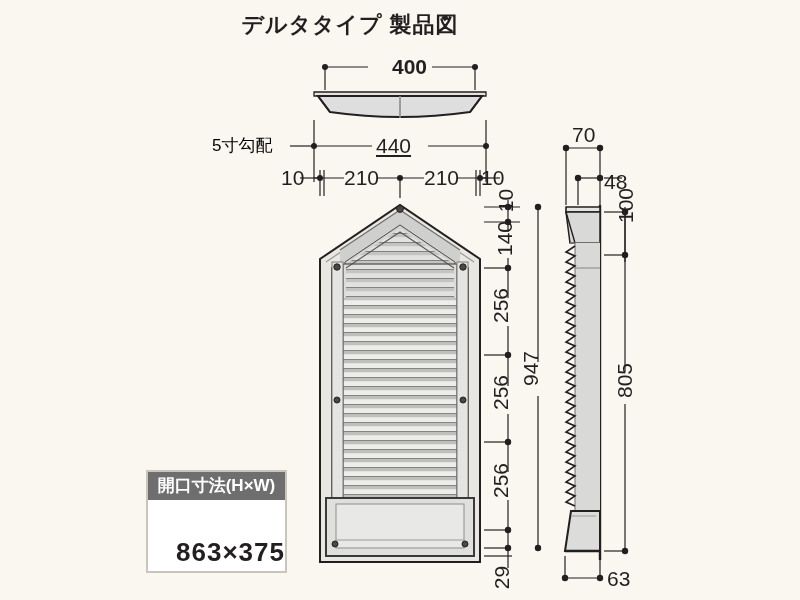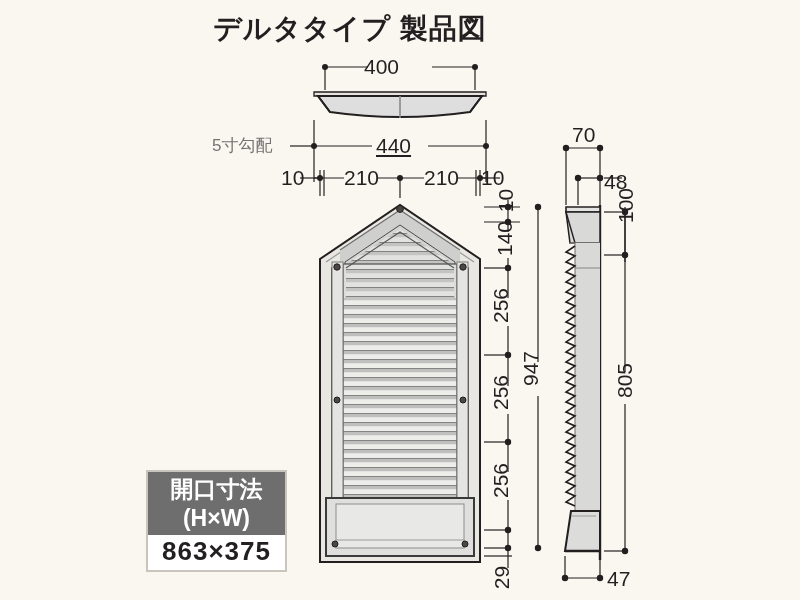--- a/index.html
+++ b/index.html
@@ -13,21 +13,21 @@
   }
   #stage { position: absolute; inset: 0; }
   svg.draw { position: absolute; left: 0; top: 0; width: 800px; height: 600px; }
 
   
   #page-title {
     position: absolute;
     left: 0; top: 10px;
     width: 700px;
     text-align: center;
-    font-size: 28px;
+    font-size: 22px;
     font-weight: bold;
     letter-spacing: 1px;
     color: #231f20;
   }
 
   
   .dim {
     position: absolute;
     font-size: 21px;
     color: #231f20;
@@ -35,49 +35,50 @@
     line-height: 1;
   }
   .dim.vert {
     transform-origin: 50% 50%;
     transform: rotate(-90deg);
   }
 
   .label-slope {
     position: absolute;
     font-size: 17px;
-    color: #737373;
+    color: #000000;
     white-space: nowrap;
   }
 
   
   #opening-callout {
     position: absolute;
     left: 146px; top: 470px;
     width: 141px;
     border: 2px solid #c9c5bd;
     background: #ffffff;
   }
   #opening-callout .cap {
     background: #6e6e6e;
     color: #ffffff;
-    font-size: 23px;
+    font-size: 17px;
     font-weight: bold;
     text-align: center;
     padding: 2px 0 3px;
     letter-spacing: 0px;
   }
   #opening-callout .val {
     background: #ffffff;
     color: #231f20;
     font-size: 26px;
     font-weight: bold;
-    text-align: center;
+    text-align: right;
     padding: 1px 0 3px;
     letter-spacing: 1px;
+    margin-top: 36px;
   }
 </style>
 </head>
 <body>
 
 <div id="stage">
 
   <div id="page-title">デルタタイプ 製品図</div>
 
   <svg class="draw" viewBox="0 0 800 600" xmlns="http://www.w3.org/2000/svg">
@@ -306,21 +307,21 @@
         <line x1="600" y1="556" x2="600" y2="578"></line>
       </g>
 
       <g stroke-width="1.2">
         <line x1="484" y1="556" x2="512" y2="556"></line>
       </g>
 
     </g>
   </svg>
 
-  <div class="dim" style="left:364px; top:56px;">400</div>
+  <div class="dim" style="left:392px; top:56px;font-weight:bold;">400</div>
   <div class="dim" style="left:376px; top:135px;text-decoration:underline;">440</div>
 
   <div class="dim" style="left:281px; top:167px;">10</div>
   <div class="dim" style="left:344px; top:167px;">210</div>
   <div class="dim" style="left:424px; top:167px;">210</div>
   <div class="dim" style="left:481px; top:167px;">10</div>
 
   <div class="label-slope" style="left:212px; top:134px;">5寸勾配</div>
 
   <div class="dim vert" style="left:494px; top:190px;">10</div>
@@ -329,20 +330,20 @@
   <div class="dim vert" style="left:483px; top:382px;">256</div>
   <div class="dim vert" style="left:483px; top:470px;">256</div>
   <div class="dim vert" style="left:490px; top:567px;">29</div>
 
   <div class="dim vert" style="left:513px; top:358px;">947</div>
 
   <div class="dim" style="left:572px; top:124px;text-align:right;">70</div>
   <div class="dim" style="left:604px; top:171px;">48</div>
   <div class="dim vert" style="left:608px; top:195px;">100</div>
   <div class="dim vert" style="left:607px; top:370px;">805</div>
-  <div class="dim" style="left:607px; top:568px;">47</div>
+  <div class="dim" style="left:607px; top:568px;">63</div>
 
   <div id="opening-callout">
     <div class="cap">開口寸法(H×W)</div>
     <div class="val">863×375</div>
   </div>
 
 </div>
 
 </body></html>

